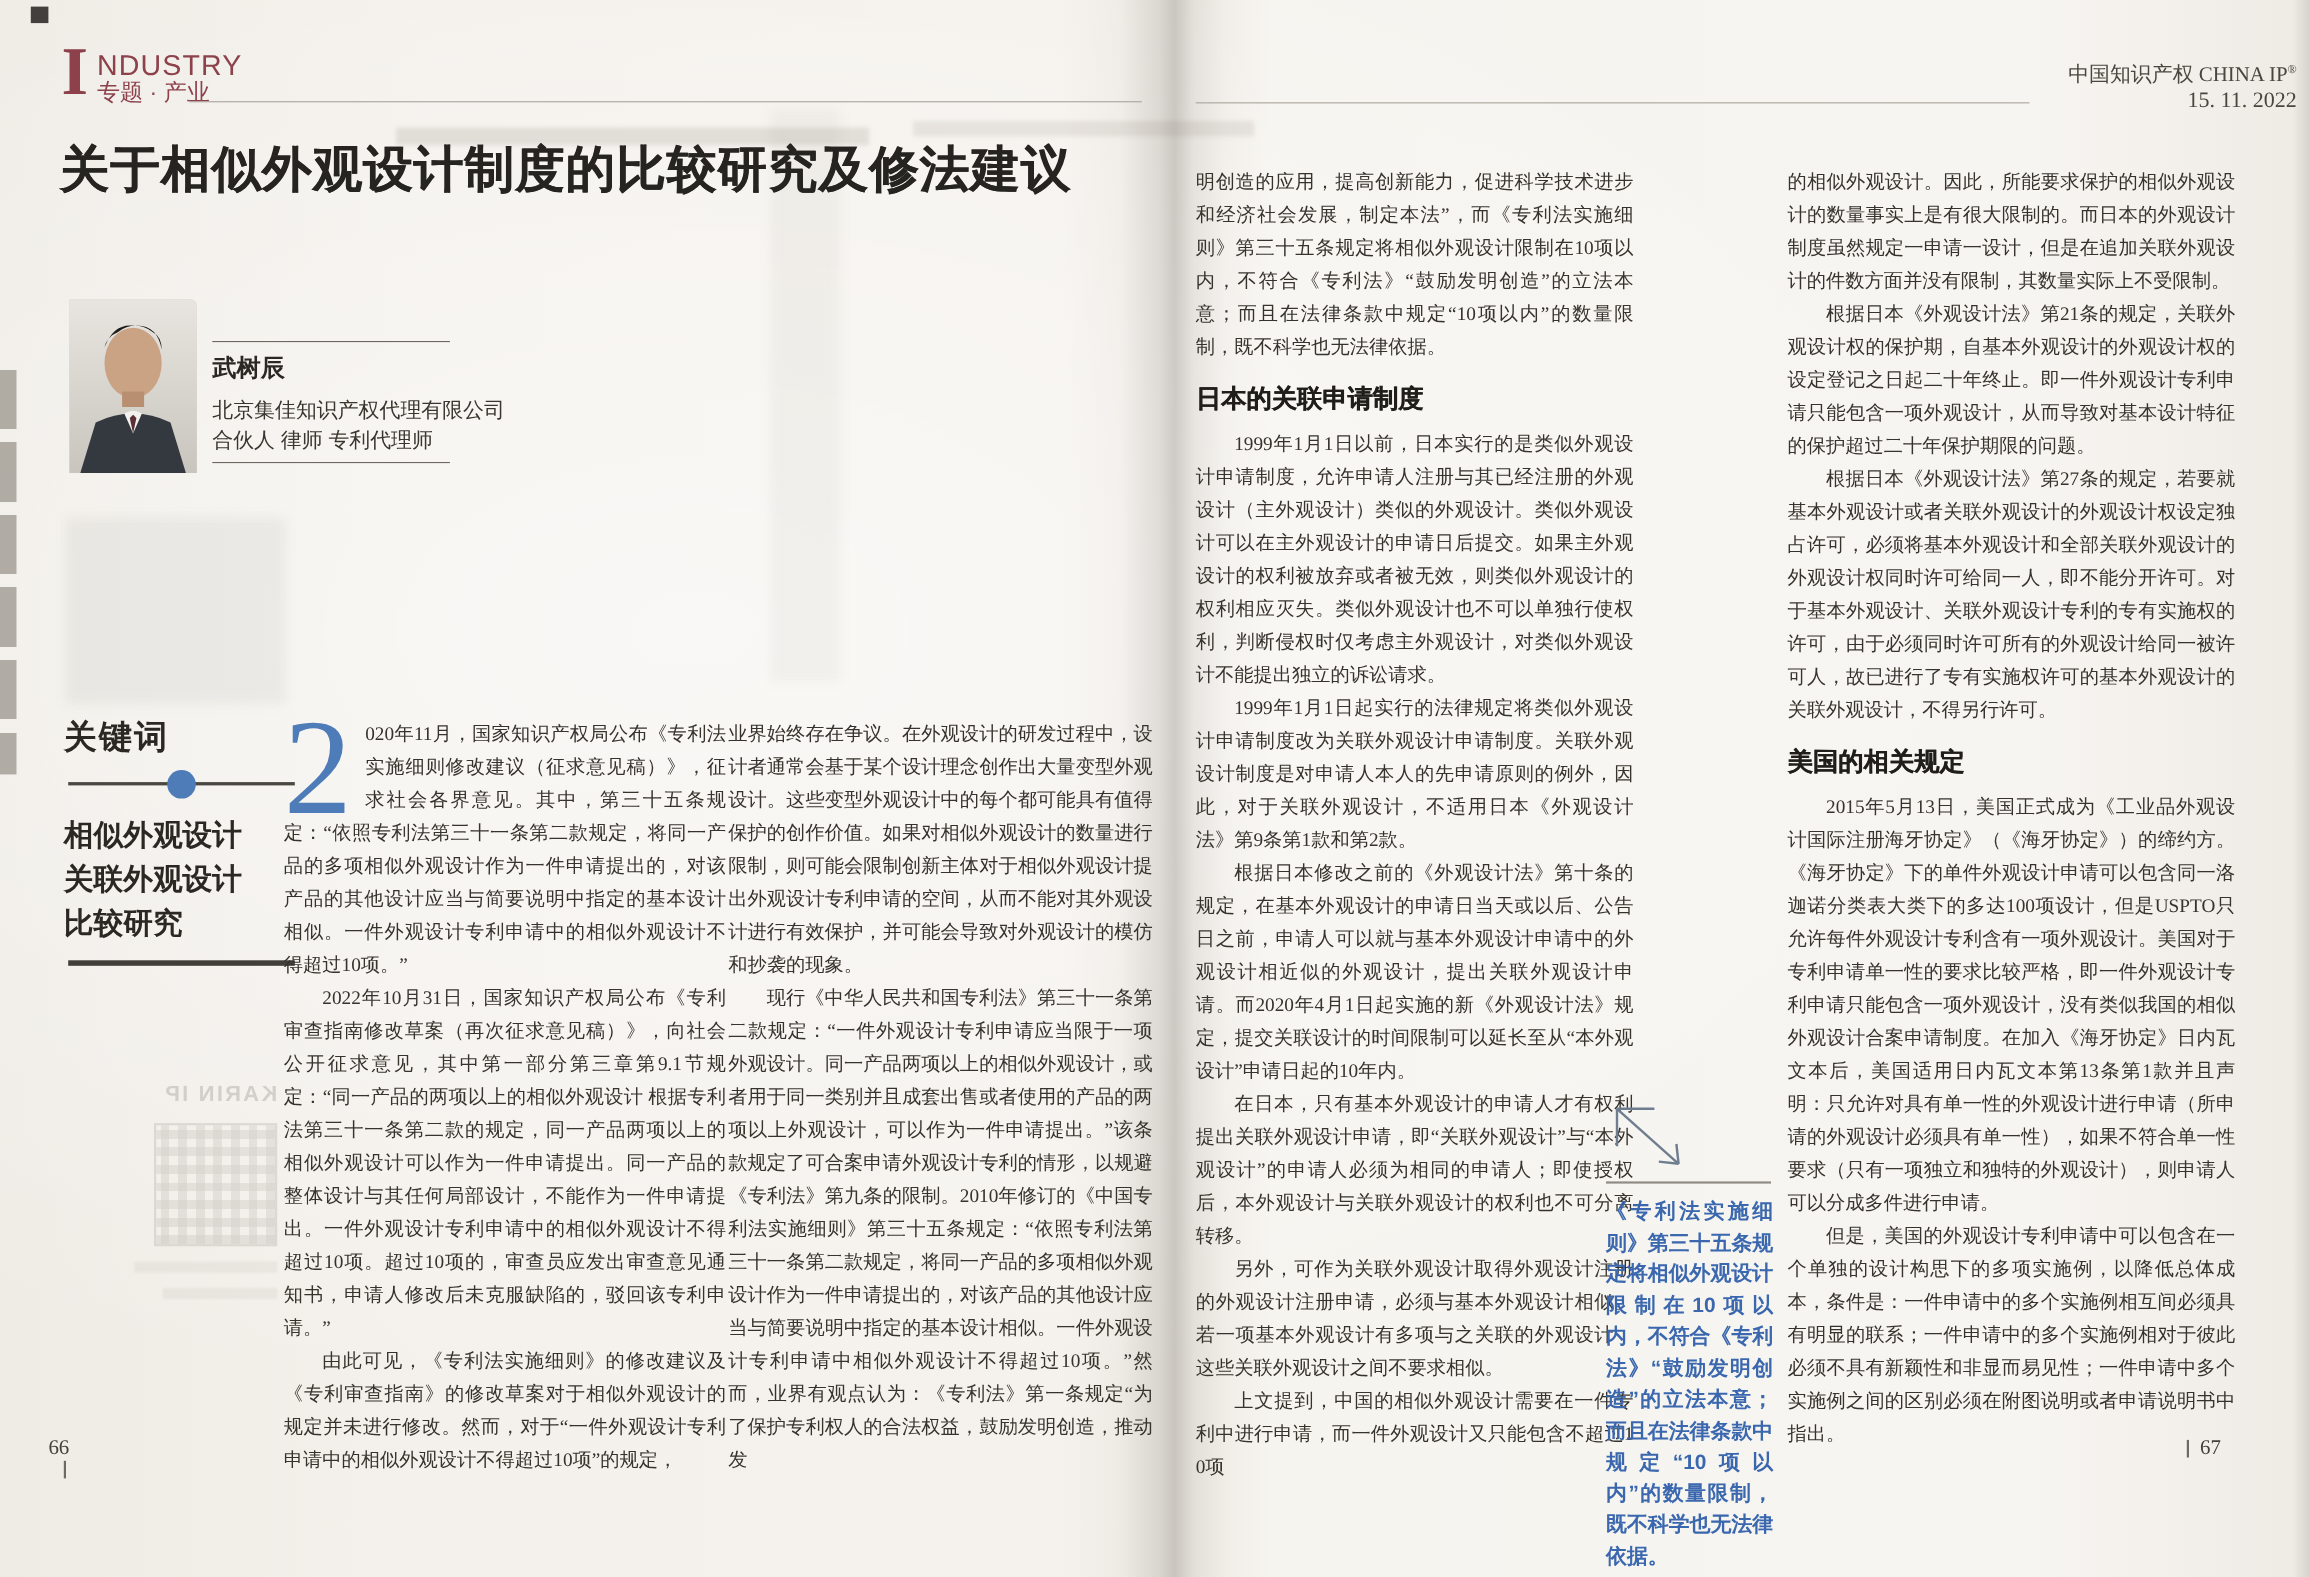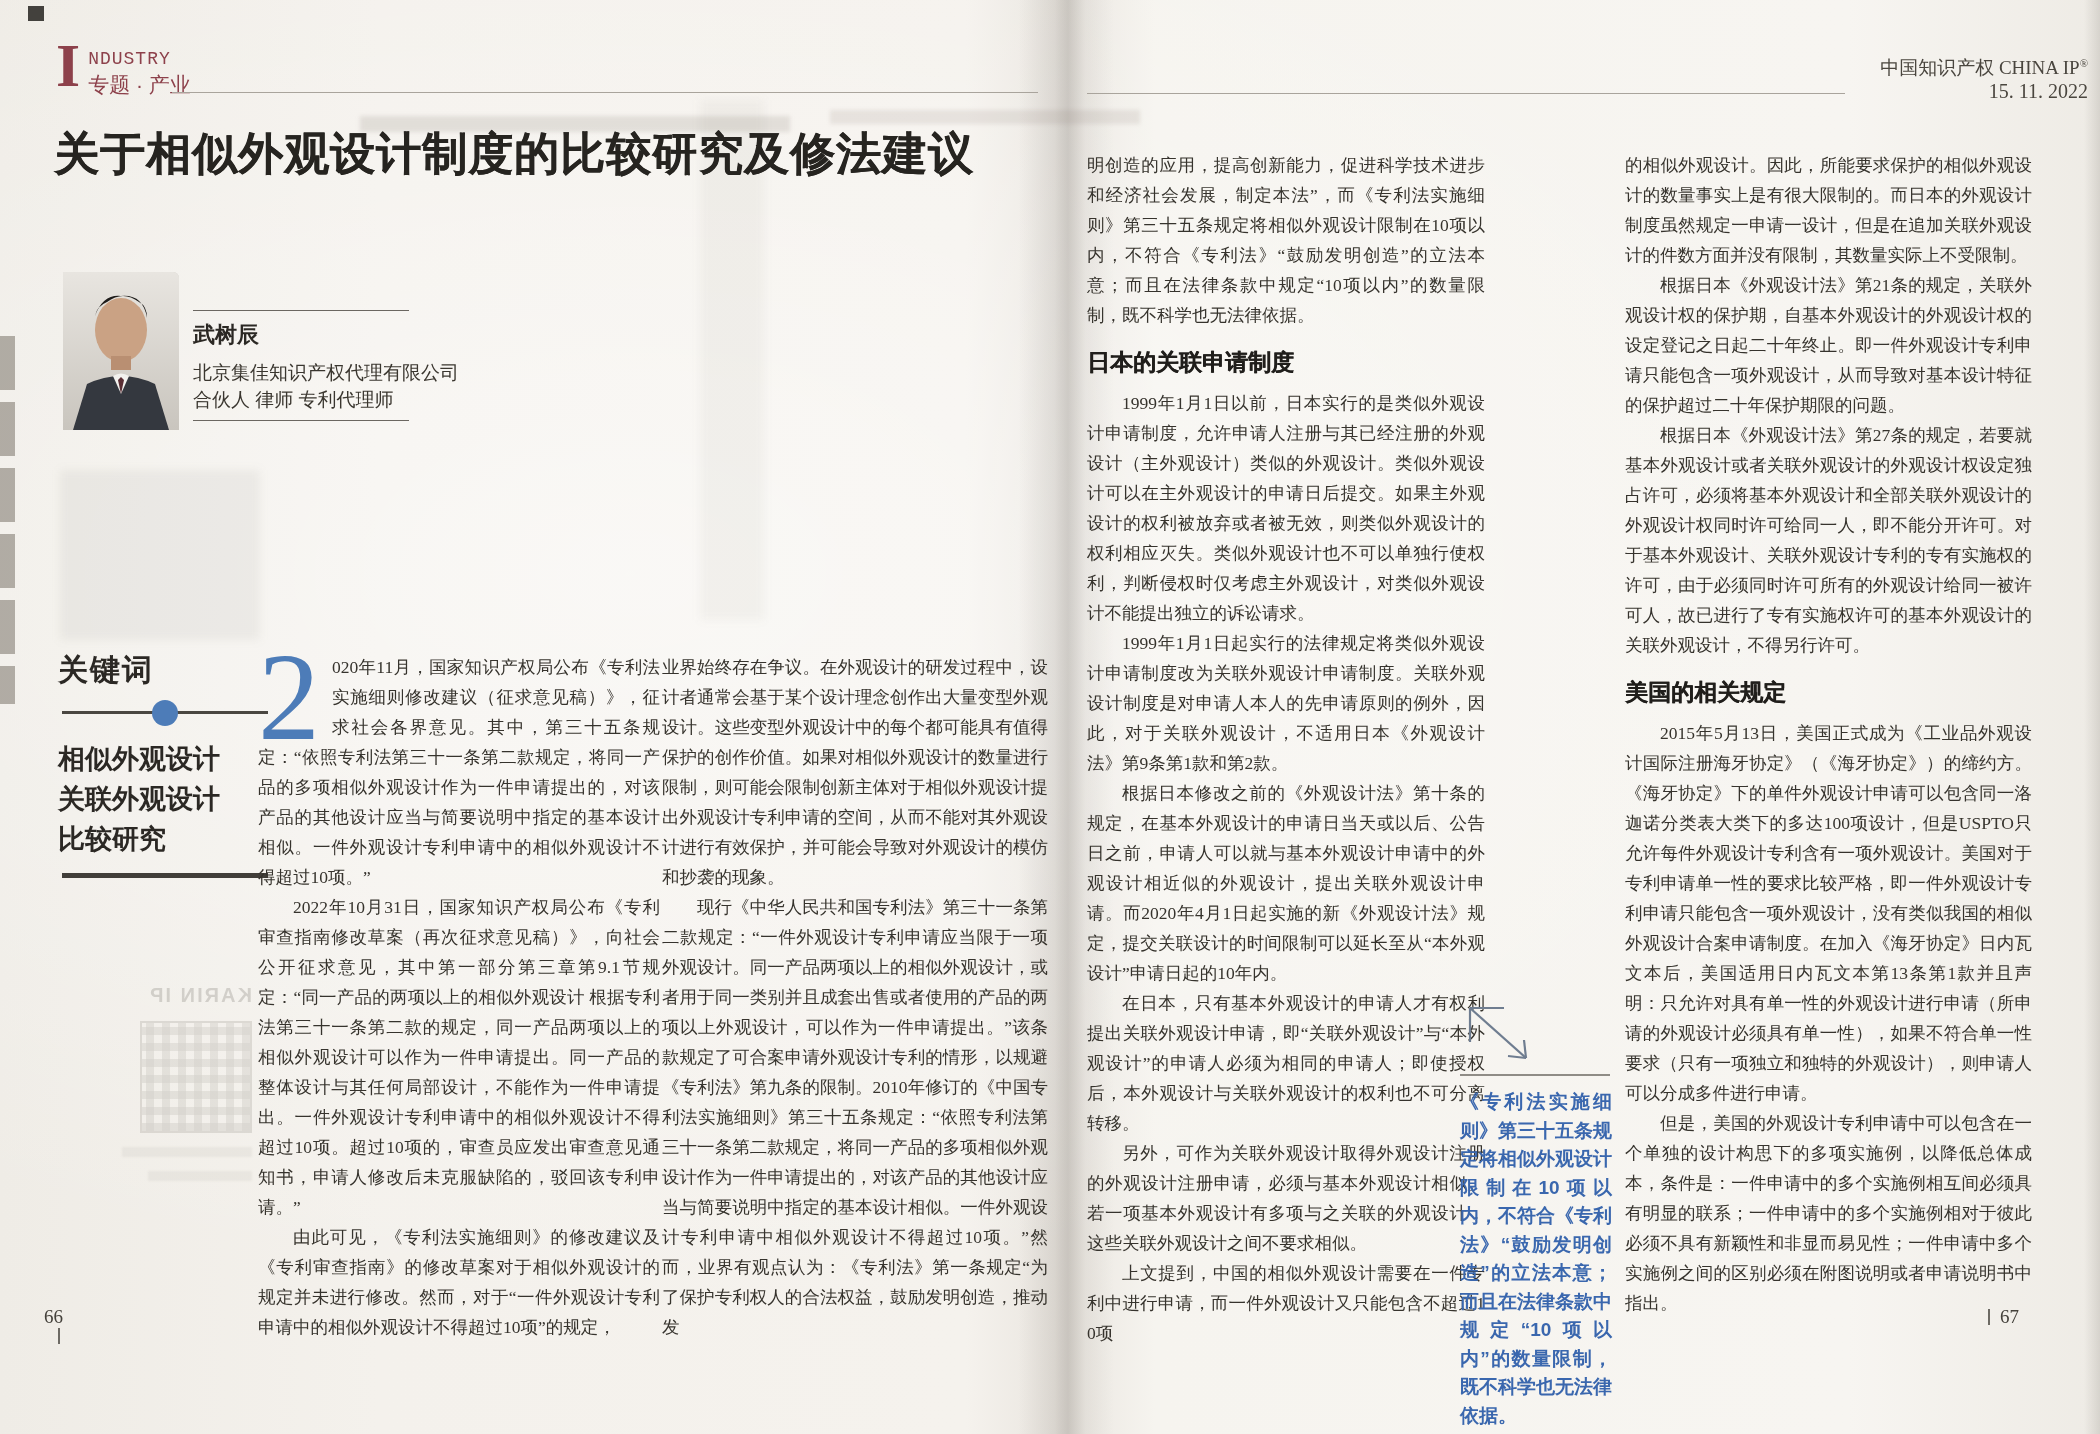--- a/index.html
+++ b/index.html
@@ -10,21 +10,21 @@
       linear-gradient(90deg,#efece6 0%,#f4f1ec 18%,#f5f2ed 46%,#e9e5df 50.5%,#f6f4ef 55%,#f7f5f1 88%,#eeebe5 100%);
     font-family:"Liberation Serif","DejaVu Serif",serif;
     color:#33302b;
   }
   .spread *{box-sizing:border-box;}
 
   
   .industry{position:absolute;left:56px;top:36px;color:#8d414b;display:flex;align-items:flex-start;}
   .industry .big-i{font-size:62px;line-height:58px;font-weight:700;font-family:"Liberation Serif",serif;}
   .industry .side{margin-left:8px;margin-top:10px;}
-  .industry .en{font-size:18px;line-height:26px;letter-spacing:1px;font-family:Liberation Mono, monospace;}
+  .industry .en{font-size:26px;line-height:26px;letter-spacing:1px;font-family:Liberation Sans, sans-serif;}
   .industry .cn{font-size:21px;line-height:24px;margin-top:1px;font-family:"Liberation Sans",sans-serif;}
   .rule{position:absolute;height:0;border-top:1.5px solid #a9a49c;}
   .rule-left{left:172px;top:92px;width:866px;}
   .rule-right{left:1087px;top:93px;width:758px;}
   .brand{position:absolute;left:1840px;top:52px;width:248px;text-align:right;color:#4a463f;}
   .brand .line1{font-size:19px;line-height:23px;text-align:right;}
   .brand .line1 sup{font-size:11px;}
   .brand .line2{font-size:20px;line-height:24px;}
 
   

